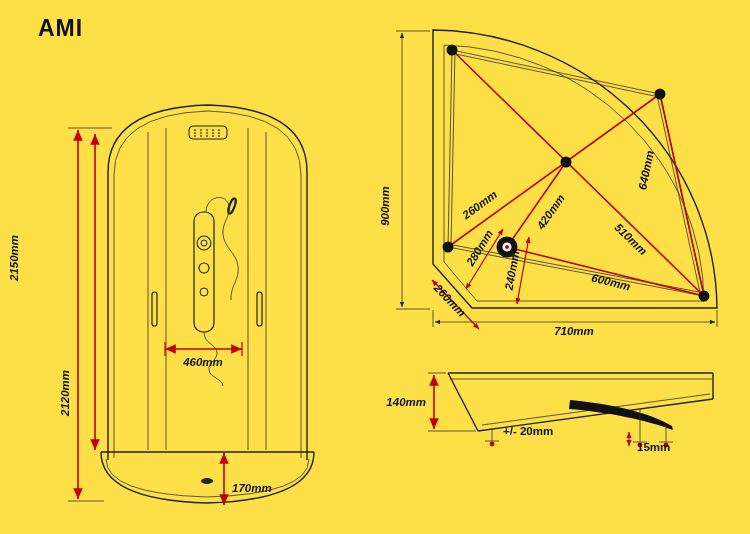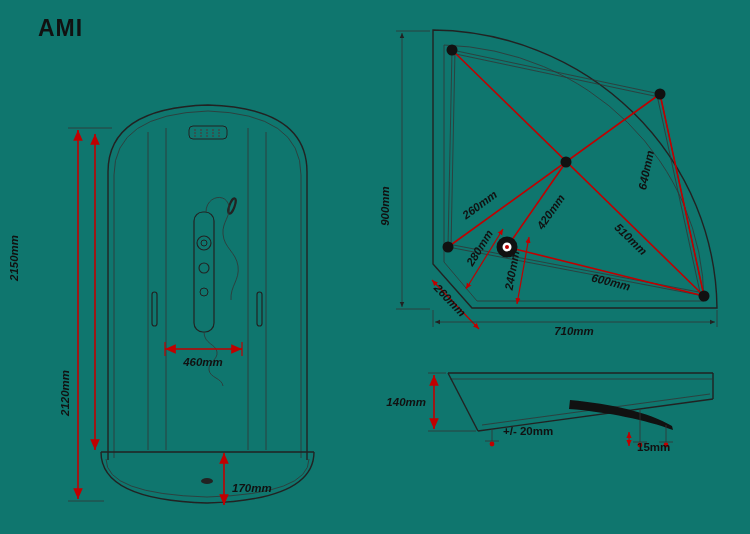--- a/index.html
+++ b/index.html
@@ -1,16 +1,16 @@
 <!DOCTYPE html>
 <html><head>
 <meta charset="utf-8">
 <style>
   html,body{margin:0;padding:0;background:#ffffff;}
-  .canvas{position:relative;width:750px;height:534px;background:#0f766e;overflow:hidden;
+  .canvas{position:relative;width:750px;height:534px;background:#fde047;overflow:hidden;
           font-family:"Liberation Sans",sans-serif;}
   svg{position:absolute;left:0;top:0;}
   .title-txt{font:700 23px "Liberation Sans",sans-serif;fill:#111;letter-spacing:1px;}
   .dim{font:italic 700 11.5px "Liberation Sans",sans-serif;fill:#111;}
   .dim-up{font:700 11.5px "Liberation Sans",sans-serif;fill:#111;}
   .bk{stroke:#222;fill:none;}
   .bk-thin{stroke:#333;stroke-width:.8;fill:none;}
   .rd{stroke:#c00000;stroke-width:1.6;fill:none;}
   .rd-thin{stroke:#c00000;stroke-width:1.2;fill:none;}
 </style>

